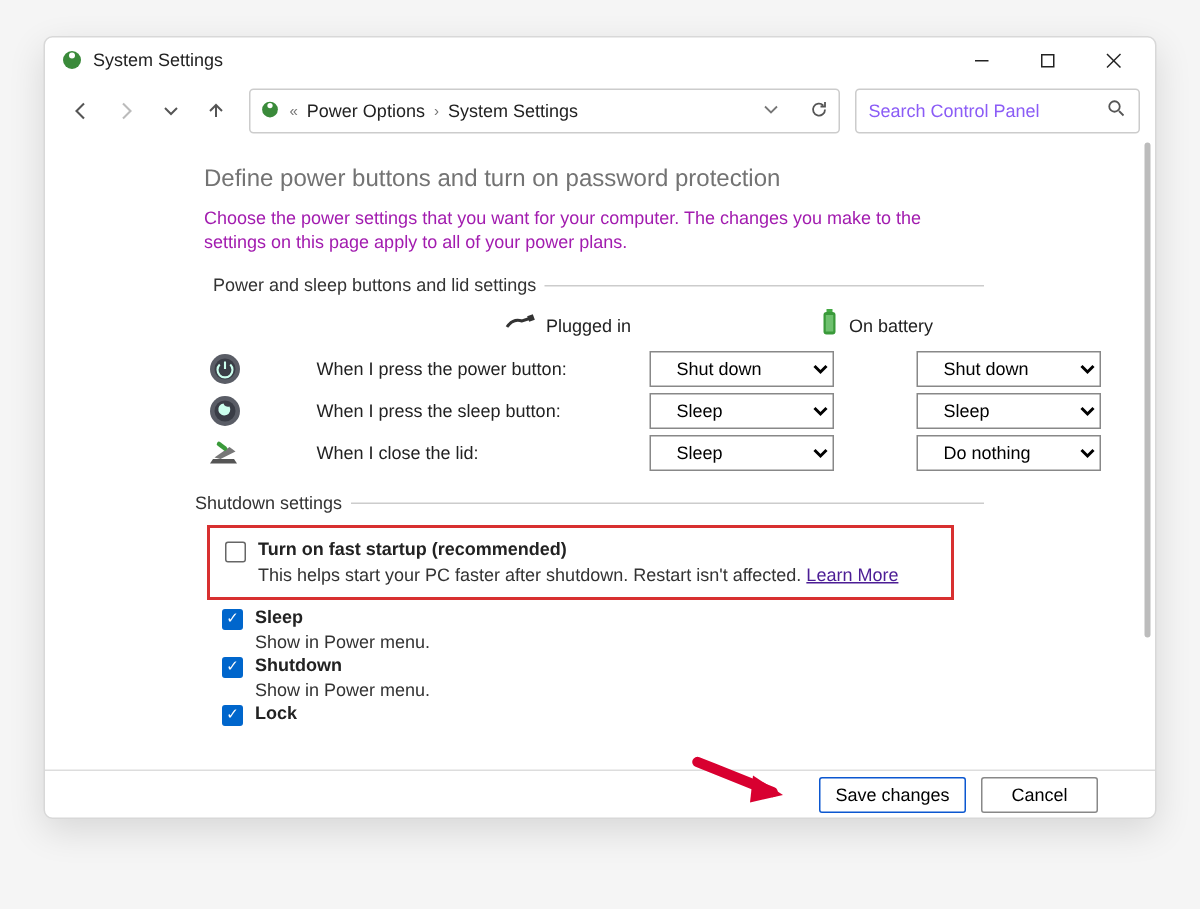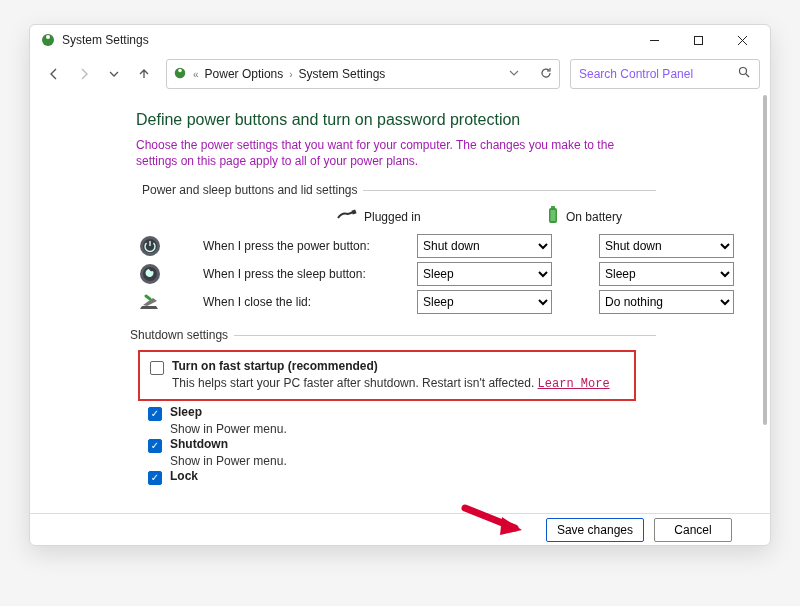--- a/index.html
+++ b/index.html
@@ -79,21 +79,21 @@
     flex:1;
     padding: 18px 28px 0 106px;
     position:relative;
     overflow:hidden;
   }
   .scroll-thumb {
     position:absolute; right:3px; top:2px; width:4px; height:330px;
     background:#bcbcbc; border-radius:2px;
   }
   .heading {
-    color:#14532d;
+    color:#737373;
     font-size:16px;
     font-weight:400;
     margin-bottom:8px;
   }
   .subtext {
     font-size:12px;
     color:#a21caf;
     max-width:520px;
     line-height:1.35;
     margin-bottom:14px;
@@ -116,45 +116,45 @@
   }
   .col { display:flex; align-items:center; gap:6px; width:140px; }
   .optrow {
     display:flex; align-items:center;
     margin:4px 0;
     justify-content:space-between;
   }
   .optrow .icon { width:28px; display:flex; justify-content:center; }
   .optrow .label { width:175px; font-size:12px; }
   select.dd {
-    width:135px; height:24px;
+    width:123px; height:24px;
     border:1px solid #888;
     background:#fff;
     font-size:12px;
-    padding:0 1px;
+    padding:0 13px;
     margin-right:8px;
   }
   .shutdown-head { margin-top:14px; }
   .redbox {
     border:2px solid #d83030;
     margin:4px 0 4px 2px;
     padding:6px 10px 8px 10px;
     max-width:498px;
   }
   .chk-row { display:flex; align-items:flex-start; gap:8px; margin:1px 0; }
   .chk {
     width:14px; height:14px; border:1px solid #666; border-radius:2px;
     display:inline-flex; align-items:center; justify-content:center;
     background:#fff; flex-shrink:0; margin-top:2px;
   }
   .chk.checked { background:#0066cc; border-color:#0066cc; color:#fff; }
   .chk.checked::after { content:"✓"; font-size:10px; line-height:1; }
   .chk-label { font-weight:600; font-size:12px; }
   .chk-desc { font-size:12px; color:#333; margin-left:22px; }
-  .link { color:#be185d; text-decoration:underline;font-family:Liberation Mono, monospace; }
+  .link { color:#4c1d95; text-decoration:underline; }
   .footer {
     height:32px;
     border-top:1px solid #ddd;
     display:flex; align-items:center; justify-content:flex-end;
     gap:10px; padding:0 38px;
     position:relative;
   }
   .btn {
     min-width:78px; height:24px;
     border:1px solid #888; background:#fff;

